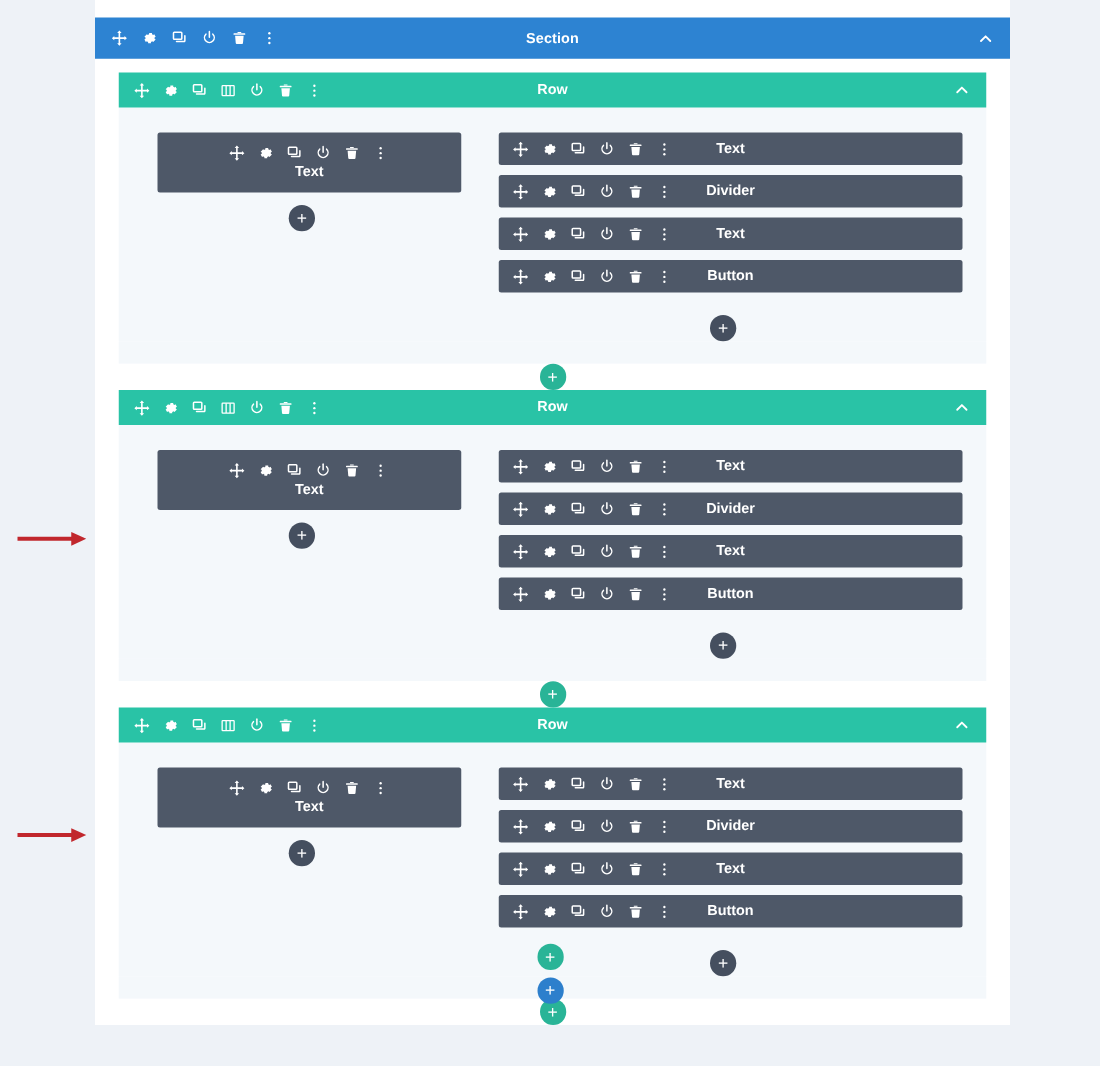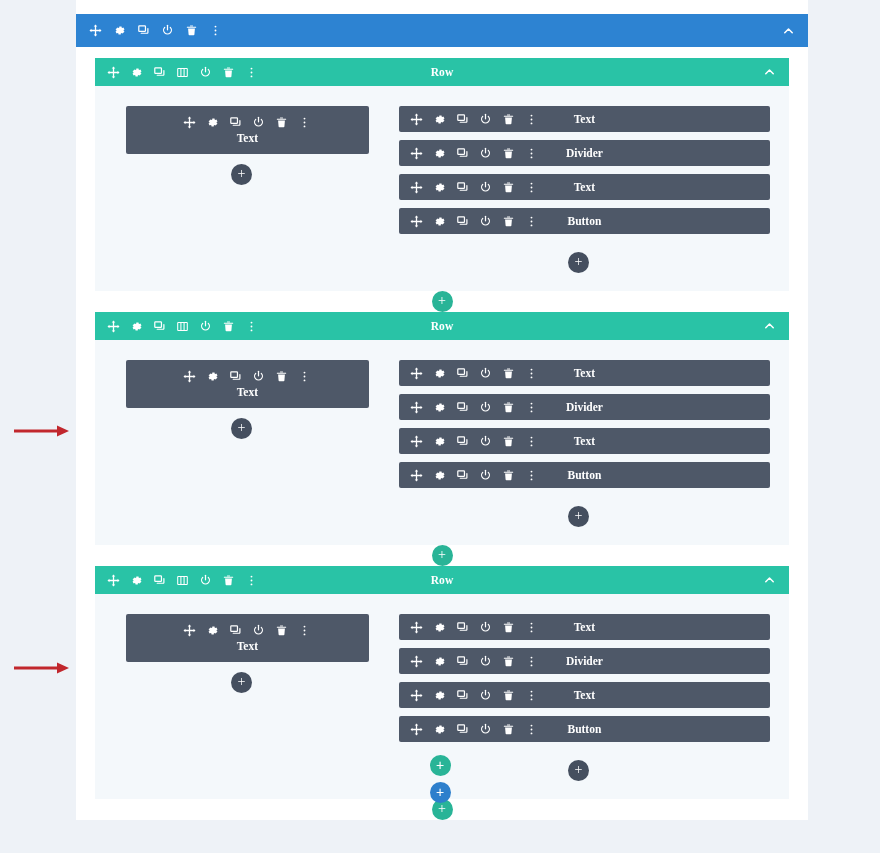--- a/index.html
+++ b/index.html
@@ -77,21 +77,21 @@
     width: 13px;
     height: 13px;
     display: inline-flex;
     align-items: center;
     justify-content: center;
     cursor: pointer;
   }
   .icn svg { display: block; }
 
   
-  .row-block { margin-bottom: 0; font-family: Liberation Serif, serif; }
+  .row-block { margin-bottom: 0; }
   .row-bar {
     height: 28px;
     background: #29c3a6;
     display: flex;
     align-items: center;
     position: relative;
     color: #ffffff;
   }
   .row-bar .bar-icons { gap: 10px; padding-left: 12px; }
   .row-body {
@@ -239,20 +239,21 @@
             </svg>
         </span>
         <span class="icn">
           <svg viewBox="0 0 16 16" width="13" height="13" fill="#fff">
               <circle cx="8" cy="3.2" r="1.15"></circle>
               <circle cx="8" cy="8" r="1.15"></circle>
               <circle cx="8" cy="12.8" r="1.15"></circle>
             </svg>
         </span>
       </div>
+      <div class="bar-title">Section</div>
       <div class="bar-collapse">
         <span class="icn">
           <svg viewBox="0 0 16 16" width="13" height="13" fill="none" stroke="#fff" stroke-width="1.8" stroke-linecap="round" stroke-linejoin="round">
               <path d="M3.4 10.2L8 5.6l4.6 4.6"></path>
             </svg>
         </span>
       </div>
     </div>
 
     <div class="section-body" id="rows-host">

